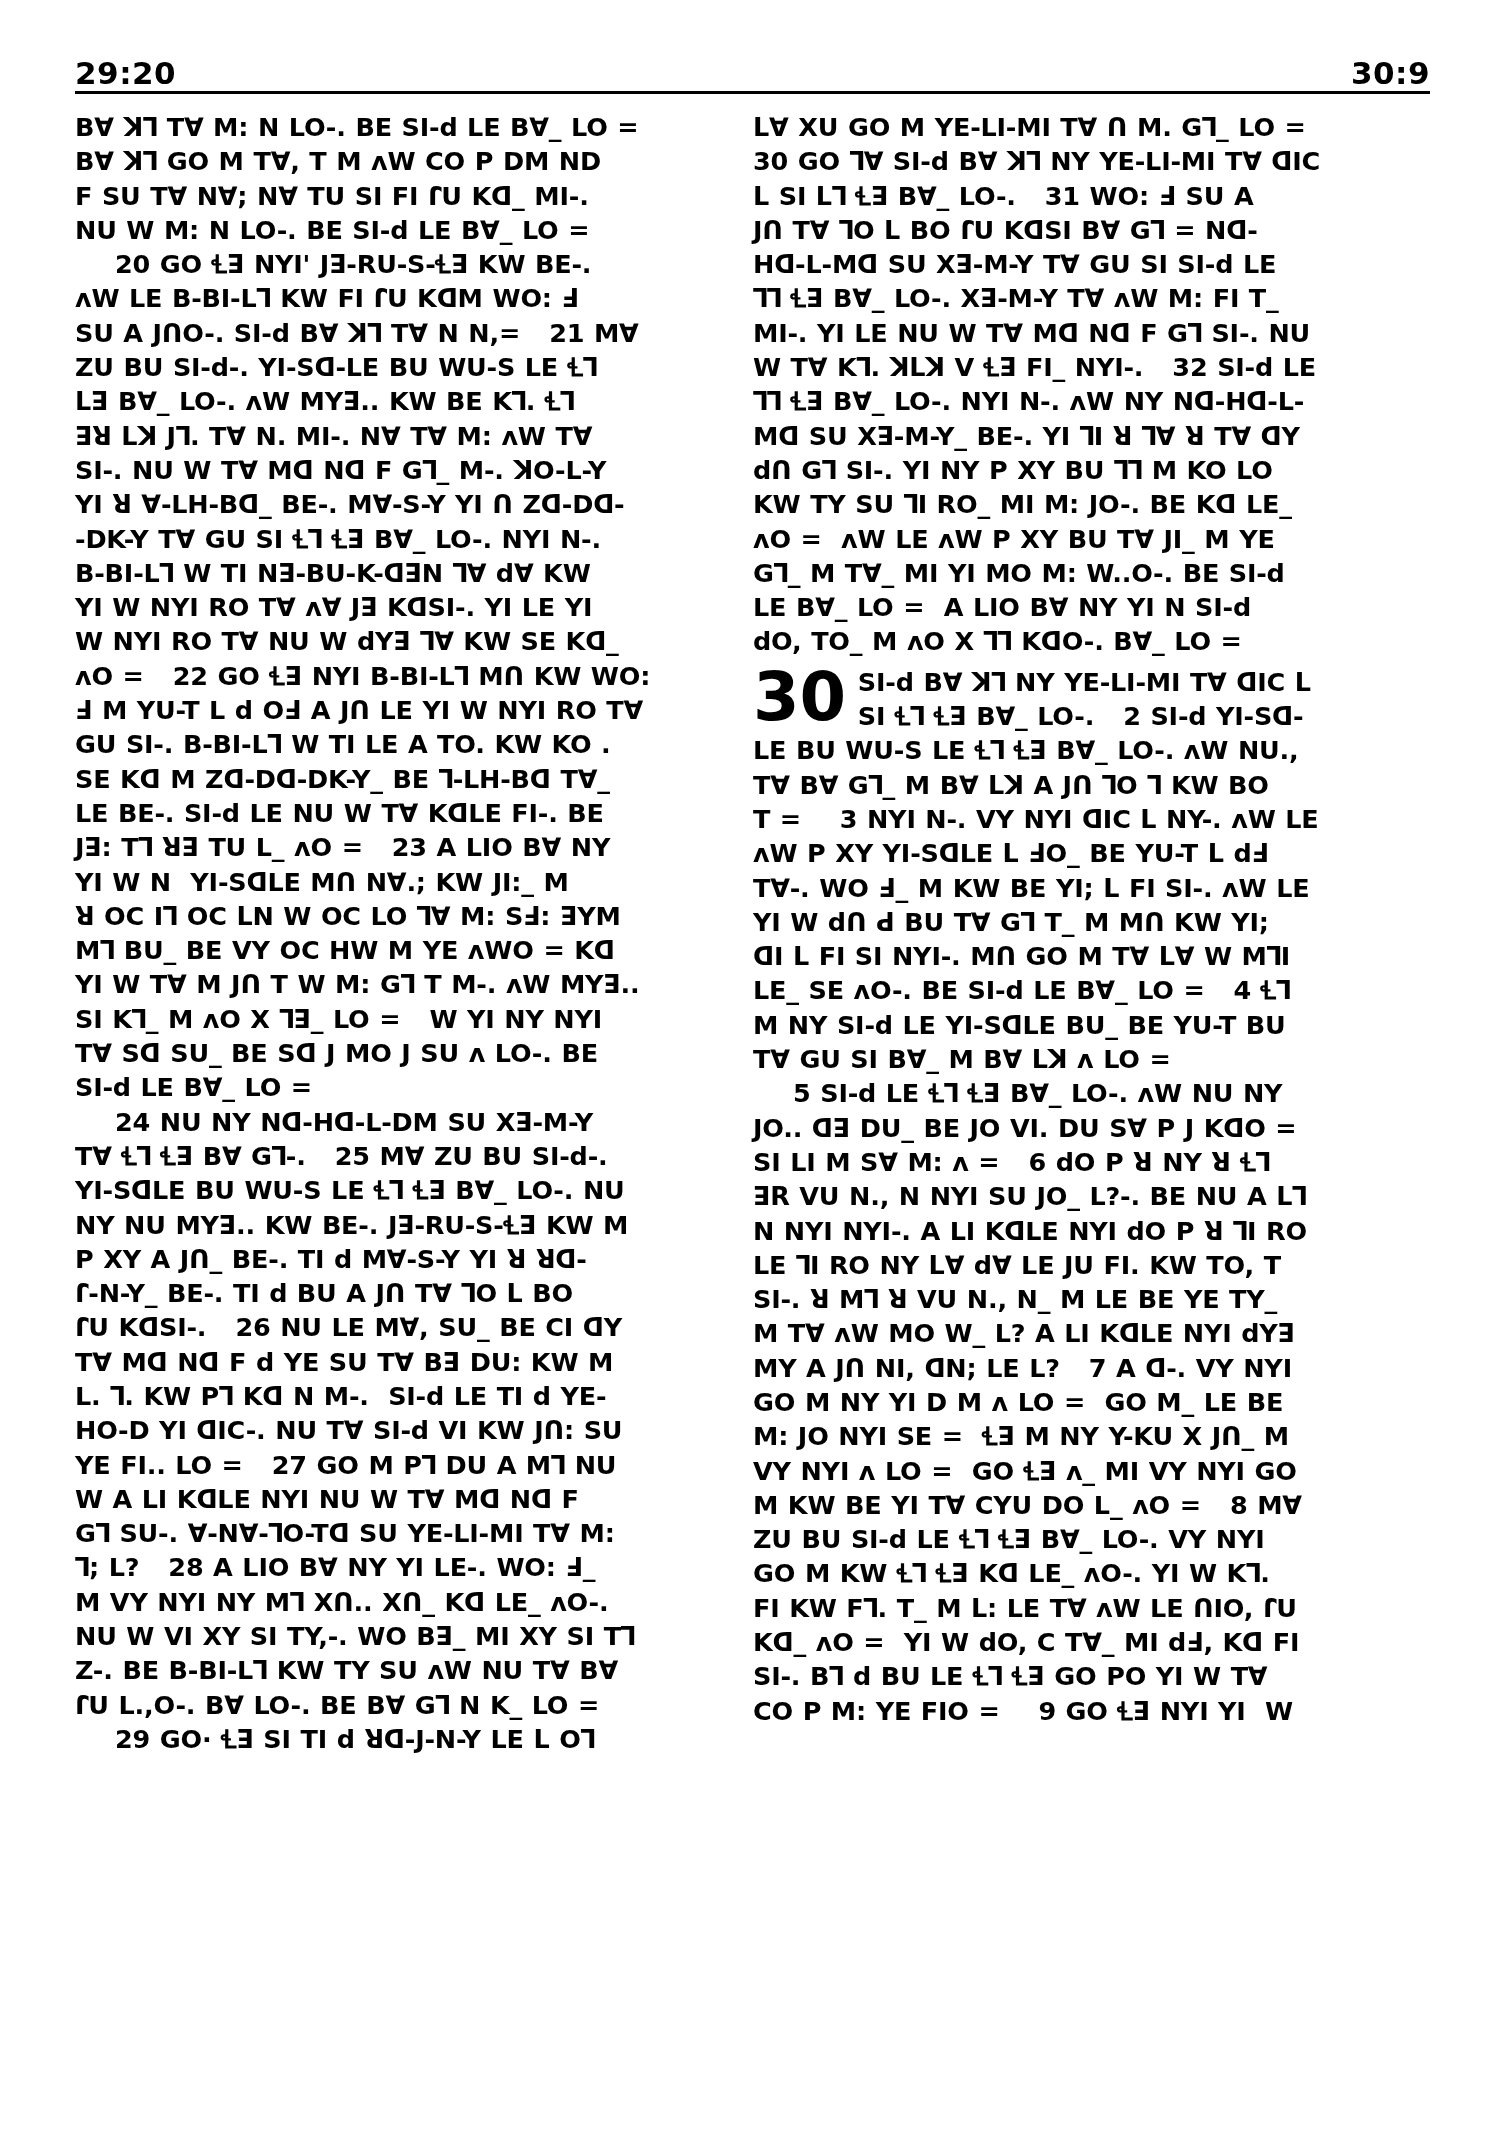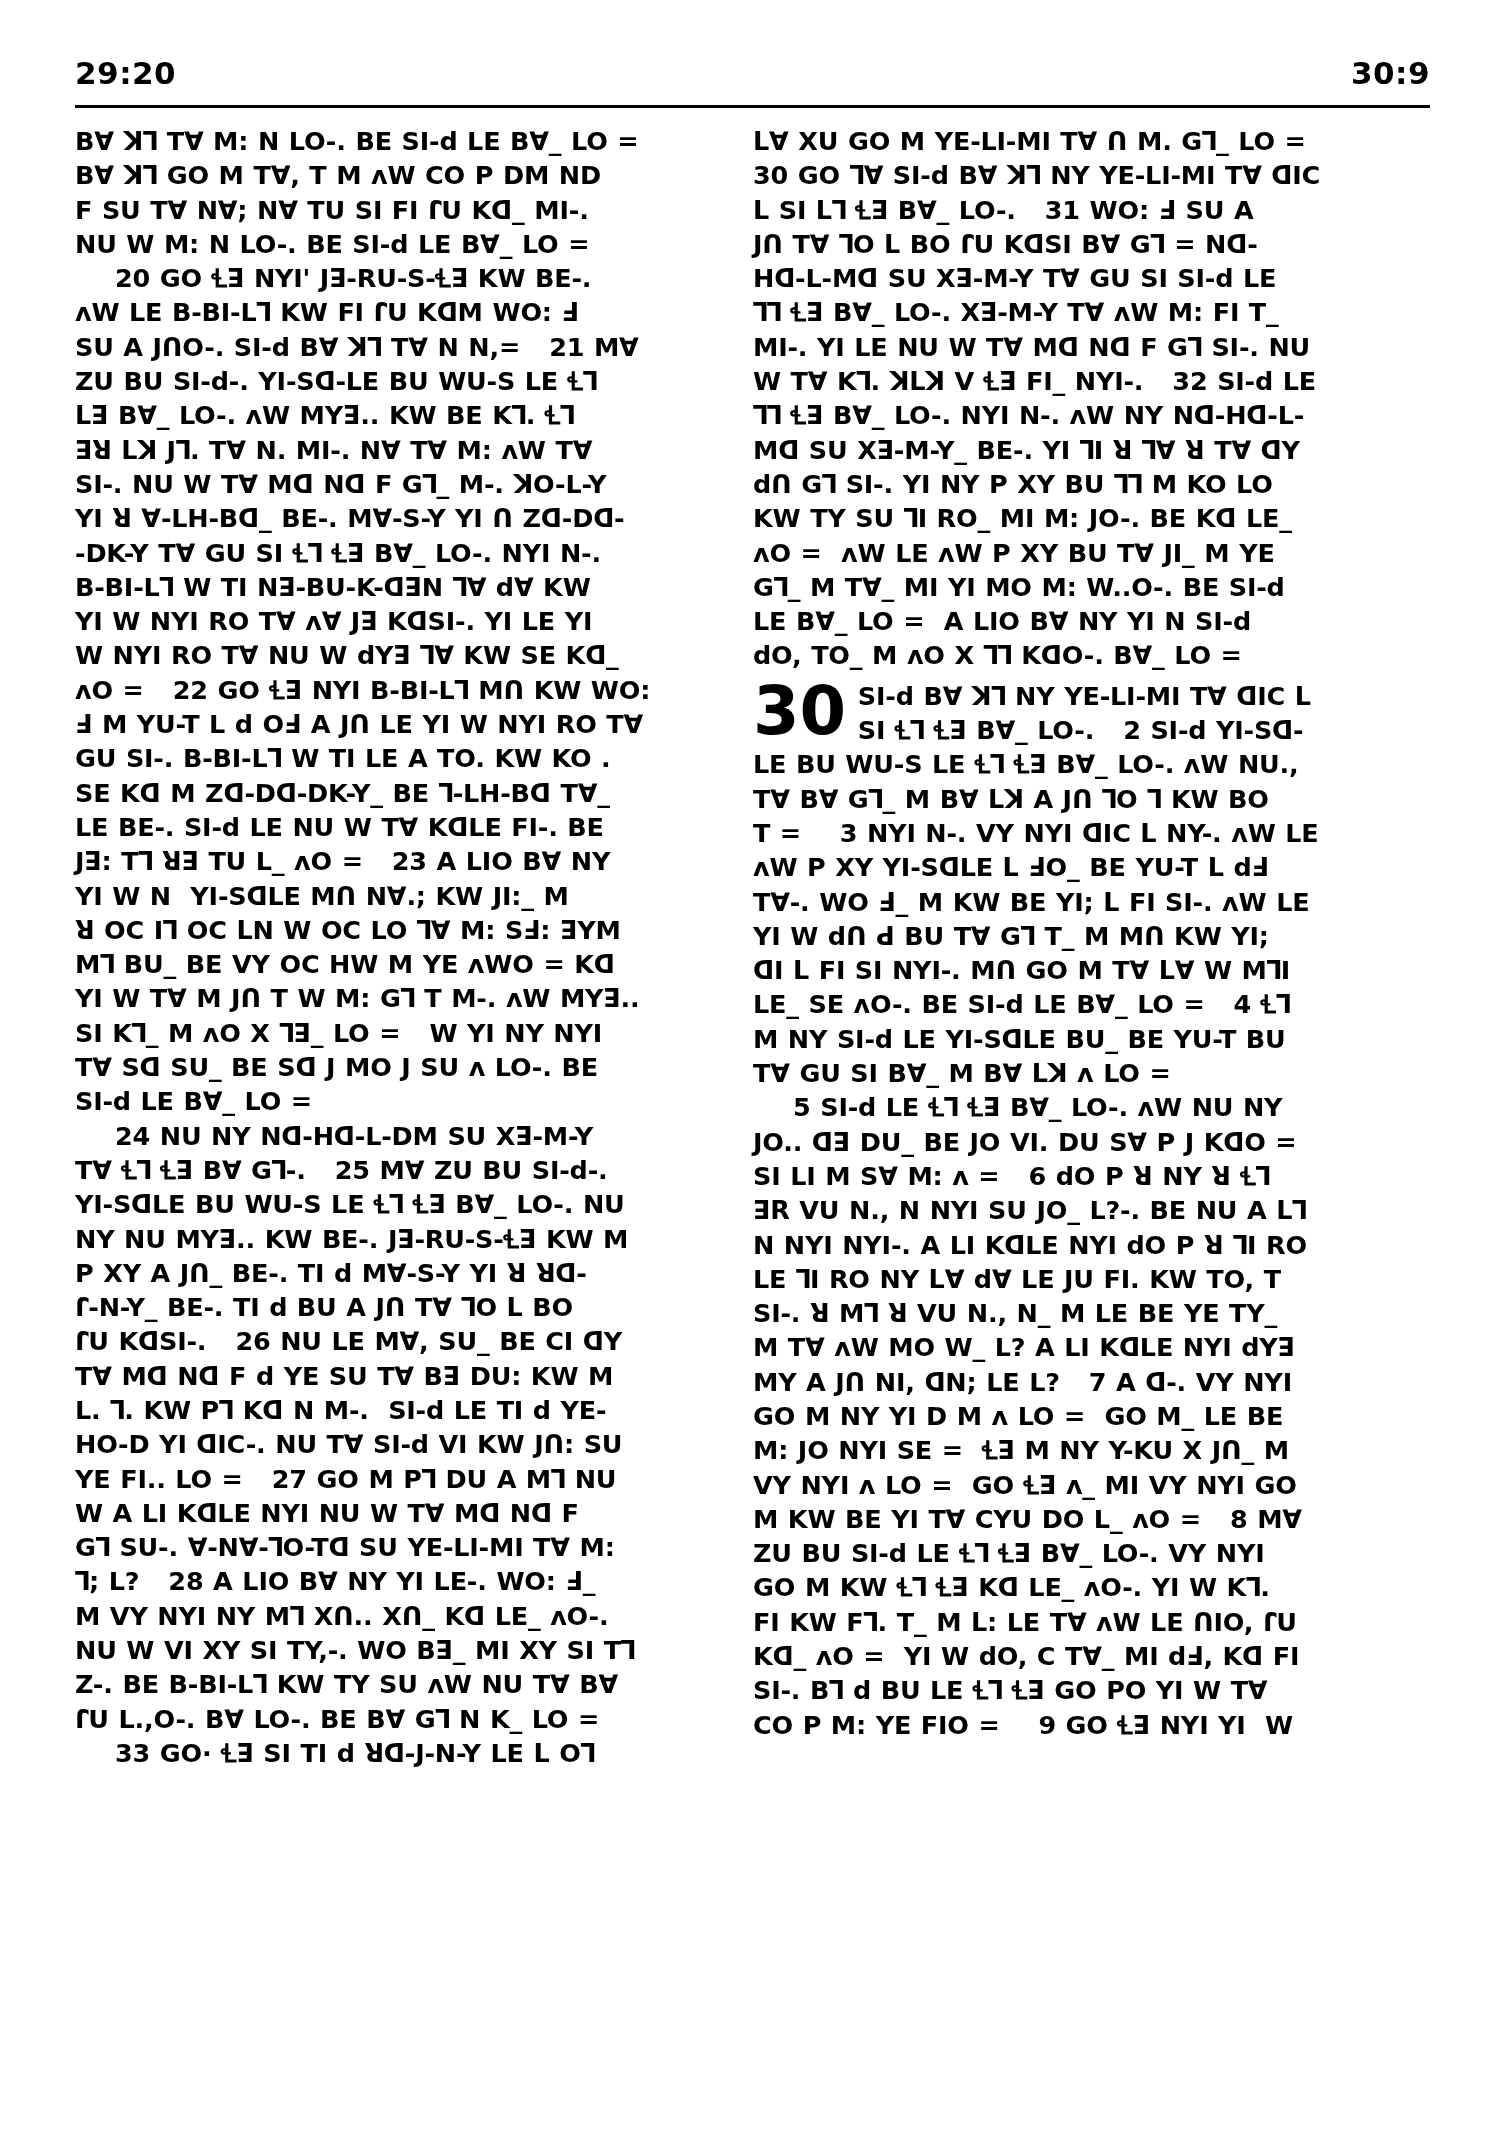--- a/index.html
+++ b/index.html
@@ -22,21 +22,21 @@
     box-sizing: border-box;
     padding: 55px 75px 0 75px;
   }
   .header {
     display: flex;
     align-items: baseline;
     justify-content: space-between;
     font-weight: bold;
     font-size: 31px;
     letter-spacing: 0.5px;
-    margin-bottom: 14px;
+    margin-bottom: 0;
   }
   .header .ref-left { flex: 0 0 auto; }
   .header .book-title {
     flex: 1 1 auto;
     text-align: center;
     font-size: 30px;
     letter-spacing: 1.5px;
   }
   .header .ref-right { flex: 0 0 auto; }
   .rule {
@@ -144,21 +144,21 @@
 L. ꓶ. KW Pꓶ Kꓷ N M-.  SI-d LE TI d YE-
 HO-D YI ꓷIC-. NU T∀ SI-d VI KW Jꓵ: SU
 YE FI.. LO =   27 GO M Pꓶ DU A Mꓶ NU
 W A LI KꓷLE NYI NU W T∀ Mꓷ Nꓷ F
 Gꓶ SU-. ∀-N∀-ꓶO-Tꓷ SU YE-LI-MI T∀ M:
 ꓶ; L?   28 A LIO B∀ NY YI LE-. WO: ꓞ_
 M VY NYI NY Mꓶ Xꓵ.. Xꓵ_ Kꓷ LE_ ᴧO-.
 NU W VI XY SI TY,-. WO Bꓱ_ MI XY SI Tꓶ
 Z-. BE B-BI-Lꓶ KW TY SU ᴧW NU T∀ B∀
 ꓩU L.,O-. B∀ LO-. BE B∀ Gꓶ N K_ LO =</p>
-      <p class="indent">33 GO· Ɬꓱ SI TI d ꓤꓷ-J-N-Y LE ꓡ Oꓶ</p>
+      <p class="indent">29 GO· Ɬꓱ SI TI d ꓤꓷ-J-N-Y LE ꓡ Oꓶ</p>
     </div>
 
     <div class="col">
       <p>ꓡ∀ XU GO M YE-LI-MI T∀ ꓵ M. Gꓶ_ LO =
 30 GO ꓶ∀ SI-d B∀ ꓘꓶ NY YE-LI-MI T∀ ꓷIC
 ꓡ SI ꓡꓶ Ɬꓱ B∀_ LO-.   31 WO: ꓞ SU A
 Jꓵ T∀ ꓶO ꓡ BO ꓩU KꓷSI B∀ Gꓶ = Nꓷ-
 Hꓷ-L-Mꓷ SU Xꓱ-M-Y T∀ GU SI SI-d LE
 ꓶꓶ Ɬꓱ B∀_ LO-. Xꓱ-M-Y T∀ ᴧW M: FI T_
 MI-. YI LE NU W T∀ Mꓷ Nꓷ F Gꓶ SI-. NU

